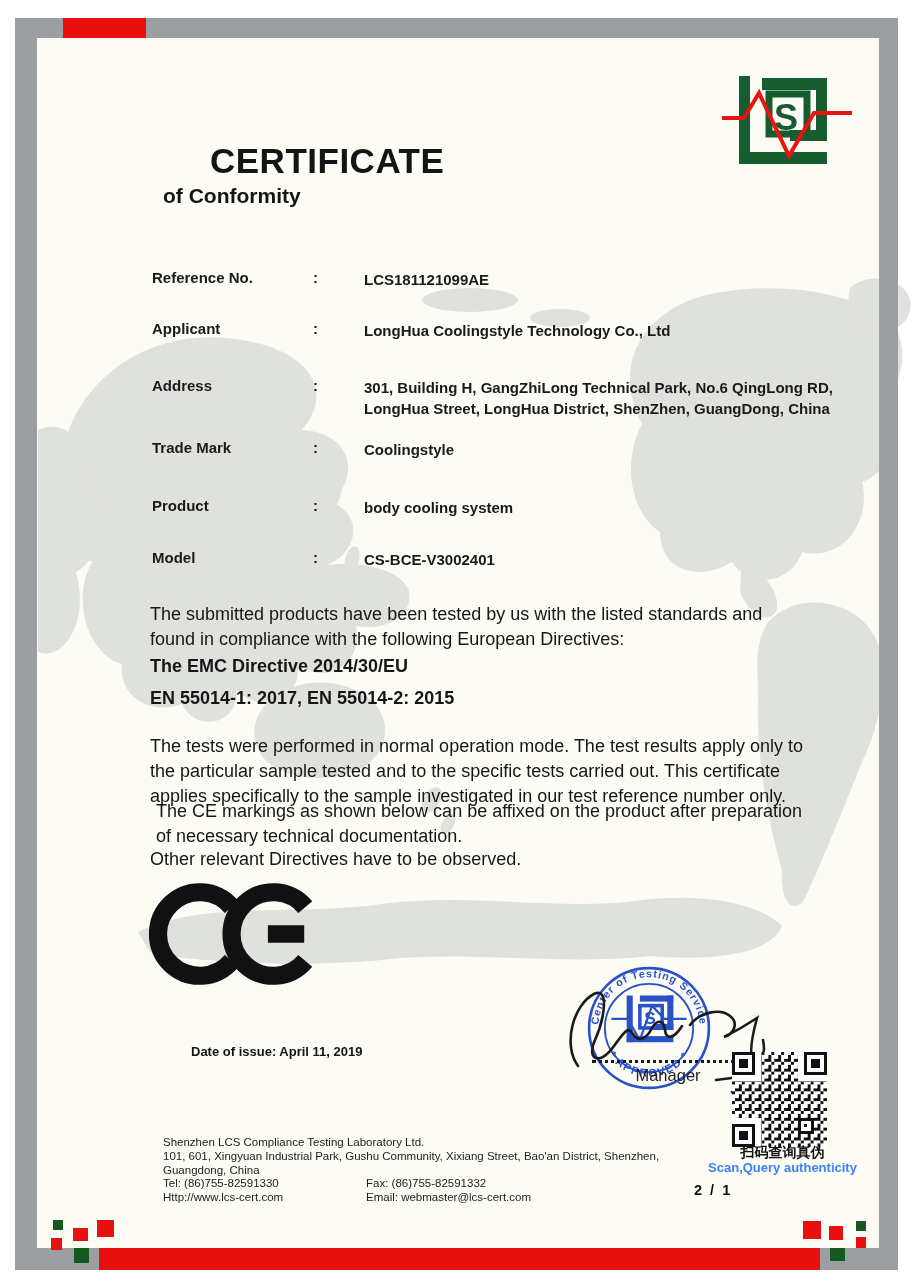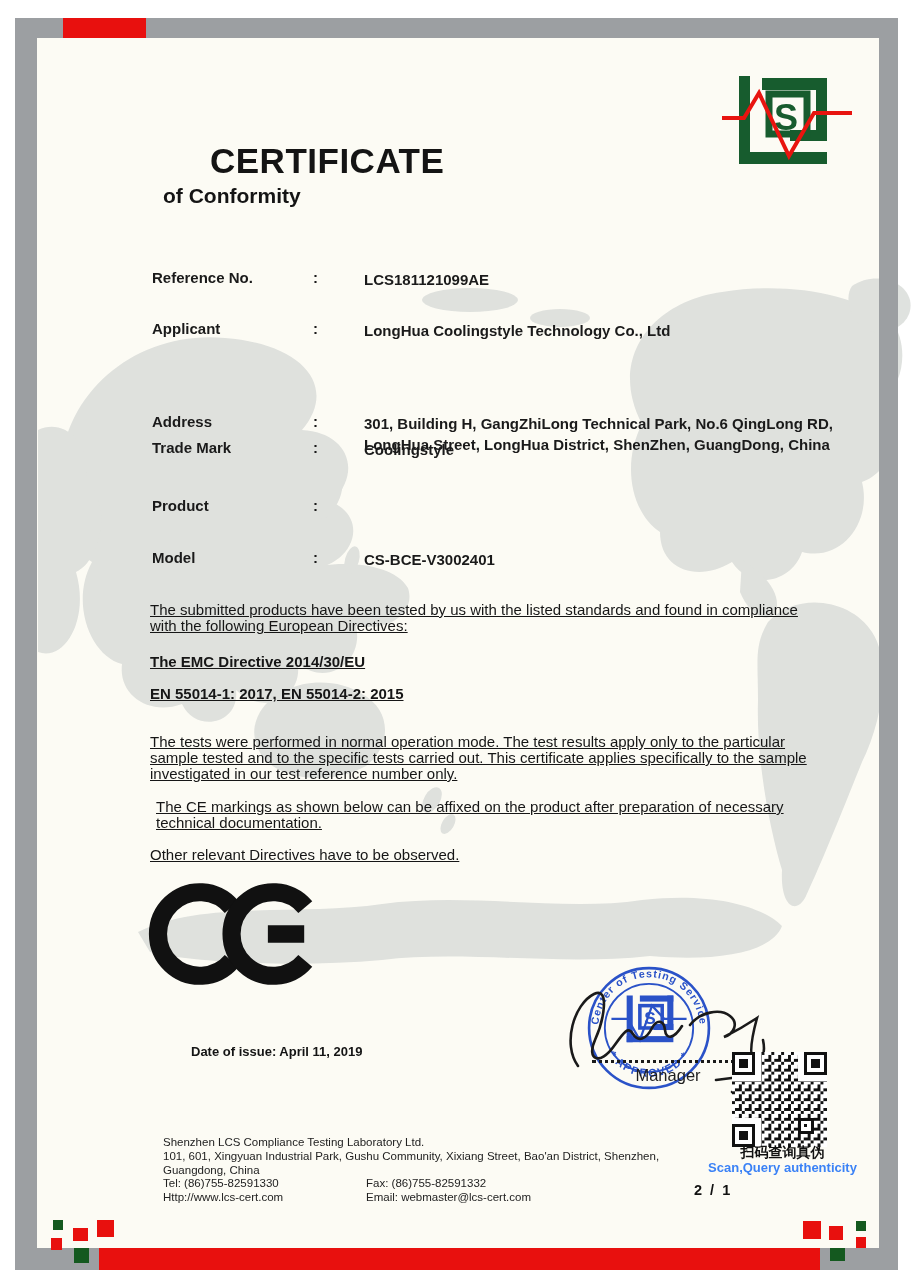--- a/index.html
+++ b/index.html
@@ -10,21 +10,21 @@
   .gray{background:#9c9fa2;}
   .red{background:#e8100e;}
   .grn{background:#14591f;}
   .paper{left:37px;top:38px;width:842px;height:1210px;background:#fcfbf4;}
   .title{font-size:35px;font-weight:bold;letter-spacing:.5px;color:#141414;}
   .subtitle{font-size:21px;font-weight:bold;color:#141414;}
   .frow{display:flex;font-size:15px;font-weight:bold;color:#1a1a1a;gap:30px;}
   .frow .lbl{width:131px;}
   .frow .colon{width:21px;}
   .frow .val{width:505px;white-space:pre-line;line-height:21px;}
-  .para{font-size:15px;line-height:16px;color:#161616;width:658px;text-decoration:underline;}
+  .para{font-size:18px;line-height:25px;color:#161616;width:658px;}
   .para.b{font-weight:bold;}
   .date{font-size:13px;font-weight:bold;color:#141414;margin-left:41px;}
   .sigline{width:150px;border-bottom:3px dotted #1a1a1a;height:0;}
   .manager{width:140px;text-align:center;font-size:16.5px;color:#1f1f1f;}
   .qr-zh{width:185px;text-align:center;font-size:14px;font-weight:bold;color:#111;}
   .qr-en{width:185px;text-align:center;font-size:13px;font-weight:bold;color:#3b82f6;}
   .footer{font-size:11.5px;line-height:13.8px;color:#222;}
   .fcols{display:flex;}
   .fcols .c1{width:203px;}
   .pagenum{font-size:14.5px;font-weight:bold;letter-spacing:2px;color:#111;}
@@ -113,34 +113,35 @@
   <div class="abs frow" style="left:152px;top:269px;">
     <span class="lbl">Reference No.</span>
     <span class="colon">:</span>
     <span class="val">LCS181121099AE</span>
   </div>
   <div class="abs frow" style="left:152px;top:320px;">
     <span class="lbl">Applicant</span>
     <span class="colon">:</span>
     <span class="val">LongHua Coolingstyle Technology Co., Ltd</span>
   </div>
-  <div class="abs frow" style="left:152px;top:377px;margin-top:36px;">
+  <div class="abs frow" style="left:152px;top:377px;">
     <span class="lbl">Address</span>
     <span class="colon">:</span>
     <span class="val">301, Building H, GangZhiLong Technical Park, No.6 QingLong RD,
 LongHua Street, LongHua District, ShenZhen, GuangDong, China</span>
   </div>
   <div class="abs frow" style="left:152px;top:439px;">
     <span class="lbl">Trade Mark</span>
     <span class="colon">:</span>
     <span class="val">Coolingstyle</span>
   </div>
   <div class="abs frow" style="left:152px;top:497px;">
     <span class="lbl">Product</span>
     <span class="colon">:</span>
+    <span class="val">body cooling system</span>
   </div>
   <div class="abs frow" style="left:152px;top:549px;">
     <span class="lbl">Model</span>
     <span class="colon">:</span>
     <span class="val">CS-BCE-V3002401</span>
   </div>
 
   <div class="abs para" style="left:150px;top:602px;">The submitted products have been tested by us with the listed standards and found in compliance with the following European Directives:</div>
   <div class="abs para b" style="left:150px;top:654px;">The EMC Directive 2014/30/EU</div>
   <div class="abs para b" style="left:150px;top:686px;">EN 55014-1: 2017, EN 55014-2: 2015</div>

